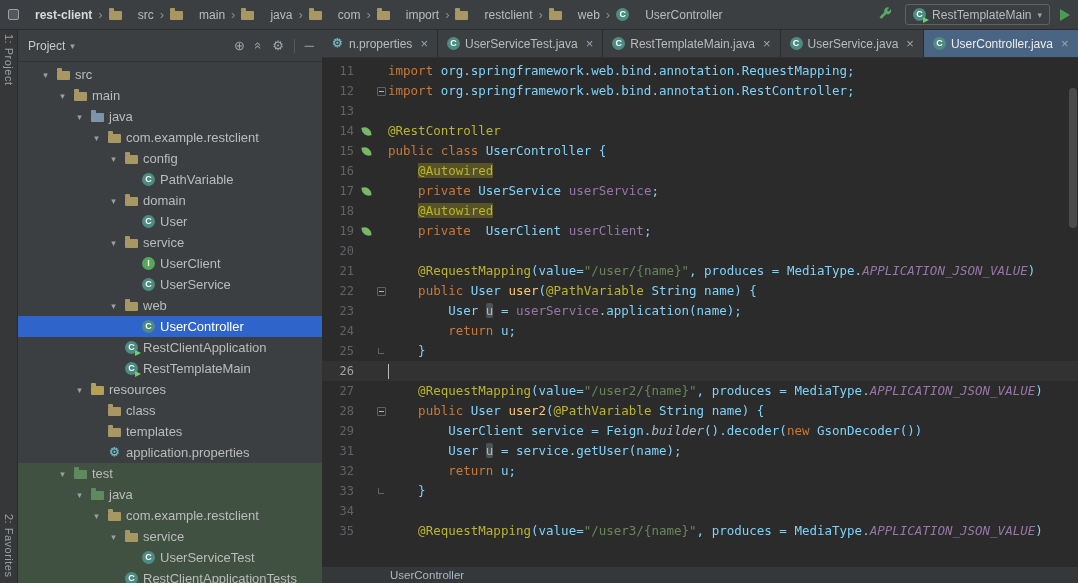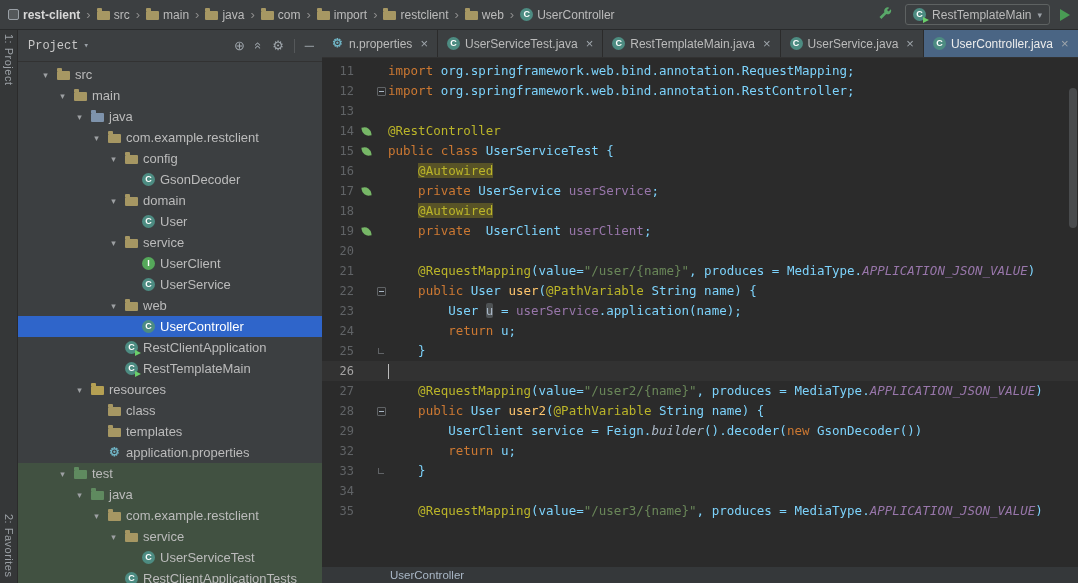--- a/index.html
+++ b/index.html
@@ -4,41 +4,41 @@
 <style>
   html,body{margin:0;padding:0;background:#1e1e1e;}
   *{box-sizing:border-box;}
   .ide{position:relative;width:1078px;height:583px;background:var(--editor_bg,#2B2B2B);
        font-family:"Liberation Sans",sans-serif;color:#A9B7C6;overflow:hidden;
        display:flex;flex-direction:column;}
   
   .toolbar{height:30px;flex:0 0 30px;background:var(--panel_bg,#3C3F41);border-bottom:1px solid #292B2C;
            display:flex;align-items:center;justify-content:space-between;padding:0 8px 0 6px;}
   .bc{display:flex;align-items:center;gap:2px;font-size:12px;color:#BBBBBB;white-space:nowrap;}
-  .bc-item{display:inline-flex;align-items:center;gap:4px;padding:1px 2px;border-radius:2px;}
+  .bc-item{display:inline-flex;align-items:center;gap:16px;padding:1px 2px;border-radius:2px;}
   .bc-item.bold .bc-label{font-weight:bold;color:#D8D8D8;}
   .bc-sep{color:#8C8C8C;margin:0 2px;font-size:13px;}
   .tb-right{display:flex;align-items:center;gap:10px;}
   .tb-btn{display:inline-flex;width:20px;height:20px;align-items:center;justify-content:center;}
   .runcombo{display:flex;align-items:center;gap:6px;height:21px;padding:0 7px;border:1px solid #5E6262;
             border-radius:3px;background:#3C3F41;font-size:12px;color:#BBBBBB;}
   .runcombo .caret{font-size:9px;color:#9AA0A6;}
   .playbtn{width:0;height:0;border-left:10px solid var(--run_green,#499C54);
            border-top:6px solid transparent;border-bottom:6px solid transparent;cursor:pointer;}
   
   .main{flex:1;display:flex;min-height:0;}
   .stripe{flex:0 0 18px;background:#353738;border-right:1px solid #2B2B2B;
           display:flex;flex-direction:column;justify-content:space-between;align-items:center;
           padding:4px 0 6px 0;}
   .vtext{writing-mode:vertical-rl;font-size:11px;color:#9BA0A5;cursor:pointer;letter-spacing:.5px;}
   
   .project{flex:0 0 304px;background:var(--panel_bg,#3C3F41);display:flex;flex-direction:column;min-height:0;}
   .phead{height:32px;flex:0 0 32px;display:flex;align-items:center;justify-content:space-between;
          padding:0 8px 0 10px;border-bottom:1px solid #323232;}
-  .ptitle{font-size:12px;color:#C8C8C8;display:inline-flex;gap:5px;align-items:center;cursor:pointer;font-family:Liberation Mono, monospace;}
+  .ptitle{font-size:12px;color:#C8C8C8;display:inline-flex;gap:5px;align-items:center;cursor:pointer;}
   .ptitle .caret{font-size:9px;color:#9AA0A6;}
   .picons{display:flex;align-items:center;gap:10px;color:#9FA6AC;font-size:13px;}
   .picons span{cursor:pointer;}
   .picons .collapse{display:inline-block;transform:rotate(90deg);font-size:13px;}
   .picons .divider{width:1px;height:14px;background:#55585A;cursor:default;}
   .tree{flex:1;overflow:hidden;padding-top:2px;font-size:13px;}
   .trow{height:21px;display:flex;align-items:center;gap:5px;white-space:nowrap;cursor:pointer;color:#BBBBBB;}
   .trow.test{background:var(--test_row_green,#415141);}
   .trow.sel{background:var(--selection_blue,#2F65CA);color:#FFFFFF;}
   .arrow{width:13px;flex:0 0 13px;text-align:center;color:#9DA0A3;font-size:9px;}
@@ -209,21 +209,21 @@
             <span class="tlabel">com.example.restclient</span>
           </div>
           <div class="trow" style="padding-left: 89px;">
             <span class="arrow">▾</span>
             <span class="icf"></span>
             <span class="tlabel">config</span>
           </div>
           <div class="trow" style="padding-left: 106px;">
             <span class="arrow"></span>
             <span class="ic ic-class">C</span>
-            <span class="tlabel">GsonDecoder</span>
+            <span class="tlabel">PathVariable</span>
           </div>
           <div class="trow" style="padding-left: 89px;">
             <span class="arrow">▾</span>
             <span class="icf"></span>
             <span class="tlabel">domain</span>
           </div>
           <div class="trow" style="padding-left: 106px;">
             <span class="arrow"></span>
             <span class="ic ic-class">C</span>
             <span class="tlabel">User</span>
@@ -343,35 +343,36 @@
             <span class="tab-label">UserController.java</span>
             <span class="tab-close">×</span>
           </div>
         </div>
       <div class="editor" id="editor">
         <span class="scrollthumb"></span>
       <div class="line"><span class="ln">11</span><span class="gic"></span><span class="gfold"></span><span class="code"><span class="s-kw">import</span><span class="s-pl"> org.springframework.web.bind.annotation.RequestMapping;</span></span></div>
           <div class="line"><span class="ln">12</span><span class="gic"></span><span class="gfold"><span class="fold-s"></span></span><span class="code"><span class="s-kw">import</span><span class="s-pl"> org.springframework.web.bind.annotation.RestController;</span></span></div>
           <div class="line"><span class="ln">13</span><span class="gic"></span><span class="gfold"></span><span class="code"></span></div>
           <div class="line"><span class="ln">14</span><span class="gic"><span class="leaf"></span></span><span class="gfold"></span><span class="code"><span class="s-ann">@RestController</span></span></div>
-          <div class="line"><span class="ln">15</span><span class="gic"><span class="leaf"></span></span><span class="gfold"></span><span class="code"><span class="s-kw">public class</span><span class="s-pl"> UserServiceTest {</span></span></div>
+          <div class="line"><span class="ln">15</span><span class="gic"><span class="leaf"></span></span><span class="gfold"></span><span class="code"><span class="s-kw">public class</span><span class="s-pl"> UserController {</span></span></div>
           <div class="line"><span class="ln">16</span><span class="gic"></span><span class="gfold"></span><span class="code"><span class="s-pl">    </span><span class="s-hlann">@Autowired</span></span></div>
           <div class="line"><span class="ln">17</span><span class="gic"><span class="leaf"></span></span><span class="gfold"></span><span class="code"><span class="s-pl">    </span><span class="s-kw">private</span><span class="s-pl"> UserService </span><span class="s-fld">userService</span><span class="s-pl">;</span></span></div>
           <div class="line"><span class="ln">18</span><span class="gic"></span><span class="gfold"></span><span class="code"><span class="s-pl">    </span><span class="s-hlann">@Autowired</span></span></div>
           <div class="line"><span class="ln">19</span><span class="gic"><span class="leaf"></span></span><span class="gfold"></span><span class="code"><span class="s-pl">    </span><span class="s-kw">private</span><span class="s-pl">  UserClient </span><span class="s-fld">userClient</span><span class="s-pl">;</span></span></div>
           <div class="line"><span class="ln">20</span><span class="gic"></span><span class="gfold"></span><span class="code"></span></div>
           <div class="line"><span class="ln">21</span><span class="gic"></span><span class="gfold"></span><span class="code"><span class="s-pl">    </span><span class="s-ann">@RequestMapping</span><span class="s-pl">(value=</span><span class="s-str">"/user/{name}"</span><span class="s-pl">, produces = MediaType.</span><span class="s-cst">APPLICATION_JSON_VALUE</span><span class="s-pl">)</span></span></div>
           <div class="line"><span class="ln">22</span><span class="gic"></span><span class="gfold"><span class="fold-s"></span></span><span class="code"><span class="s-pl">    </span><span class="s-kw">public</span><span class="s-pl"> User </span><span class="s-mth">user</span><span class="s-pl">(</span><span class="s-ann">@PathVariable</span><span class="s-pl"> String name) {</span></span></div>
           <div class="line"><span class="ln">23</span><span class="gic"></span><span class="gfold"></span><span class="code"><span class="s-pl">        User </span><span class="s-box">u</span><span class="s-pl"> = </span><span class="s-fld">userService</span><span class="s-pl">.application(name);</span></span></div>
           <div class="line"><span class="ln">24</span><span class="gic"></span><span class="gfold"></span><span class="code"><span class="s-pl">        </span><span class="s-kw">return</span><span class="s-pl"> u;</span></span></div>
           <div class="line"><span class="ln">25</span><span class="gic"></span><span class="gfold"><span class="fold-e"></span></span><span class="code"><span class="s-pl">    }</span></span></div>
           <div class="line cur"><span class="ln">26</span><span class="gic"></span><span class="gfold"></span><span class="code"><span class="caretbar"></span></span></div>
           <div class="line"><span class="ln">27</span><span class="gic"></span><span class="gfold"></span><span class="code"><span class="s-pl">    </span><span class="s-ann">@RequestMapping</span><span class="s-pl">(value=</span><span class="s-str">"/user2/{name}"</span><span class="s-pl">, produces = MediaType.</span><span class="s-cst">APPLICATION_JSON_VALUE</span><span class="s-pl">)</span></span></div>
           <div class="line"><span class="ln">28</span><span class="gic"></span><span class="gfold"><span class="fold-s"></span></span><span class="code"><span class="s-pl">    </span><span class="s-kw">public</span><span class="s-pl"> User </span><span class="s-mth">user2</span><span class="s-pl">(</span><span class="s-ann">@PathVariable</span><span class="s-pl"> String name) {</span></span></div>
           <div class="line"><span class="ln">29</span><span class="gic"></span><span class="gfold"></span><span class="code"><span class="s-pl">        UserClient service = Feign.</span><span class="s-sta">builder</span><span class="s-pl">().decoder(</span><span class="s-kw">new</span><span class="s-pl"> GsonDecoder())</span></span></div>
+          <div class="line"><span class="ln">31</span><span class="gic"></span><span class="gfold"></span><span class="code"><span class="s-pl">        User </span><span class="s-box">u</span><span class="s-pl"> = service.getUser(name);</span></span></div>
           <div class="line"><span class="ln">32</span><span class="gic"></span><span class="gfold"></span><span class="code"><span class="s-pl">        </span><span class="s-kw">return</span><span class="s-pl"> u;</span></span></div>
           <div class="line"><span class="ln">33</span><span class="gic"></span><span class="gfold"><span class="fold-e"></span></span><span class="code"><span class="s-pl">    }</span></span></div>
           <div class="line"><span class="ln">34</span><span class="gic"></span><span class="gfold"></span><span class="code"></span></div>
           <div class="line"><span class="ln">35</span><span class="gic"></span><span class="gfold"></span><span class="code"><span class="s-pl">    </span><span class="s-ann">@RequestMapping</span><span class="s-pl">(value=</span><span class="s-str">"/user3/{name}"</span><span class="s-pl">, produces = MediaType.</span><span class="s-cst">APPLICATION_JSON_VALUE</span><span class="s-pl">)</span></span></div>
         </div>
       <div class="crumbs">
         <span>UserController</span>
       </div>
     </section>
 

